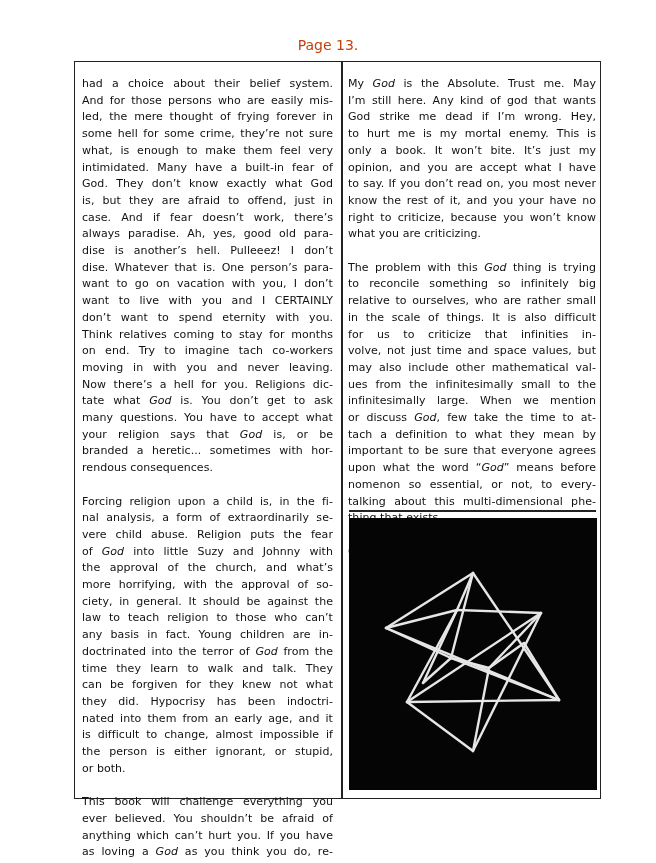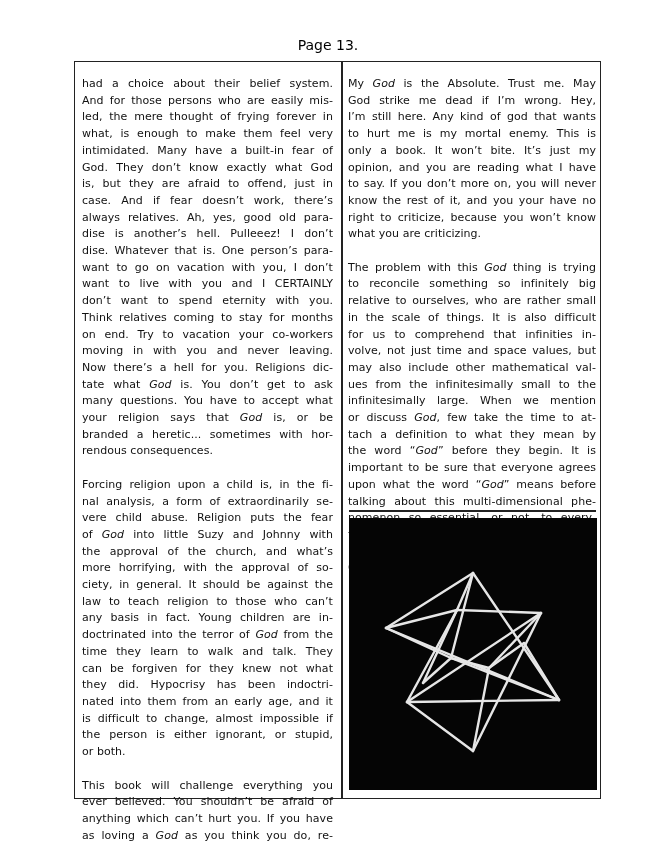--- a/index.html
+++ b/index.html
@@ -2,21 +2,21 @@
 <html><head>
 <meta charset="utf-8">
 <style>
   html, body { margin: 0; padding: 0; }
   body {
     width: 656px; height: 863px; background: #ffffff; position: relative; overflow: hidden;
     font-family: "DejaVu Sans", sans-serif; color: #111;
   }
   .page-title {
     position: absolute; left: 0; width: 656px; top: 36px; text-align: center;
-    font-size: 14px; line-height: 18px; color: #000000;
+    font-size: 14px; line-height: 18px; color: #c2410c;
   }
   .frame {
     position: absolute; left: 74px; top: 61px; width: 527px; height: 738px;
     border: 1.5px solid #222; box-sizing: border-box;
   }
   .col-divider {
     position: absolute; left: 341px; top: 61px; width: 1.5px; height: 738px; background: #222;
   }
   .col {
     position: absolute; top: 76px;
@@ -44,33 +44,34 @@
 <div class="page-title">Page 13.</div>
 
 <div class="frame"></div>
 <div class="col-divider"></div>
 
 <div class="col col-left">
   <p>
       <span class="line">had a choice about their belief system.</span>
       <span class="line">And for those persons who are easily mis-</span>
       <span class="line">led, the mere thought of frying forever in</span>
+      <span class="line">some hell for some crime, they’re not sure</span>
       <span class="line">what, is enough to make them feel very</span>
       <span class="line">intimidated.  Many have a built-in fear of</span>
       <span class="line">God.  They don’t know exactly what God</span>
       <span class="line">is, but they are afraid to offend, just in</span>
       <span class="line">case.  And if fear doesn’t work, there’s</span>
-      <span class="line">always relatives.  Ah, yes, good old para-</span>
+      <span class="line">always paradise.  Ah, yes, good old para-</span>
       <span class="line">dise is another’s hell.  Pulleeez!  I don’t</span>
       <span class="line">dise.  Whatever that is.  One person’s para-</span>
       <span class="line">want to go on vacation with you, I don’t</span>
       <span class="line">want to live with you and I CERTAINLY</span>
       <span class="line">don’t want to spend eternity with you.</span>
       <span class="line">Think relatives coming to stay for  months</span>
-      <span class="line">on end.  Try to vacation your co-workers</span>
+      <span class="line">on end.  Try to imagine tach co-workers</span>
       <span class="line">moving in with you and never leaving.</span>
       <span class="line">Now there’s a hell for you.  Religions dic-</span>
       <span class="line">tate what <em>God</em> is.  You don’t get to ask</span>
       <span class="line">many questions.  You have to accept what</span>
       <span class="line">your religion says that <em>God</em> is, or be</span>
       <span class="line">branded a heretic... sometimes with hor-</span>
       <span class="line last">rendous consequences.</span>
     </p>
   <p>
       <span class="line">Forcing religion upon a child is, in the fi-</span>
@@ -95,47 +96,46 @@
       <span class="line">This book will challenge everything you</span>
       <span class="line">ever believed.  You shouldn’t be afraid of</span>
       <span class="line">anything which can’t hurt you.  If you have</span>
       <span class="line">as loving a <em>God</em> as you think you do, re-</span>
     </p>
 </div>
 
 <div class="col col-right">
   <p>
       <span class="line">My <em>God</em> is the Absolute.  Trust me.  May</span>
+      <span class="line">I’m still here.  Any kind of god that wants</span>
       <span class="line">God strike me dead if I’m wrong.  Hey,</span>
-      <span class="line">I’m still here.  Any kind of god that wants</span>
       <span class="line">to hurt me is my mortal enemy.  This is</span>
       <span class="line">only a book.  It won’t bite.  It’s just my</span>
-      <span class="line">opinion, and you are reading what I have</span>
-      <span class="line">to say.  If you don’t more on, you will never</span>
+      <span class="line">opinion, and you are accept what I have</span>
+      <span class="line">to say.  If you don’t read on, you most never</span>
       <span class="line">know the rest of it, and you your have no</span>
       <span class="line">right to criticize, because you won’t know</span>
       <span class="line last">what you are criticizing.</span>
     </p>
   <p>
       <span class="line">The problem with this <em>God</em>  thing is trying</span>
       <span class="line">to reconcile something so infinitely big</span>
       <span class="line">relative to ourselves, who are rather small</span>
       <span class="line">in the scale of things.  It is also difficult</span>
-      <span class="line">for us to comprehend that infinities in-</span>
+      <span class="line">for us to criticize that infinities in-</span>
       <span class="line">volve, not just time and space values, but</span>
       <span class="line">may also include other mathematical val-</span>
       <span class="line">ues from the infinitesimally small to the</span>
       <span class="line">infinitesimally large.  When we mention</span>
       <span class="line">or discuss <em>God</em>, few take the time to at-</span>
       <span class="line">tach a definition to what they mean by</span>
-      <span class="line">the word “<em>God</em>” before they begin.  It is</span>
       <span class="line">important  to be sure that everyone agrees</span>
       <span class="line">upon what the word “<em>God</em>” means before</span>
+      <span class="line">nomenon so essential, or not, to every-</span>
       <span class="line">talking about this multi-dimensional phe-</span>
-      <span class="line">nomenon so essential, or not, to every-</span>
       <span class="line last">thing that exists.</span>
     </p>
   <p>
       <span class="line">Generally,  or  maybe I’m mistaken, most</span>
       <span class="line last">people  have the image of  an old man, in</span>
     </p>
 </div>
 
 <div class="rule"></div>
 

